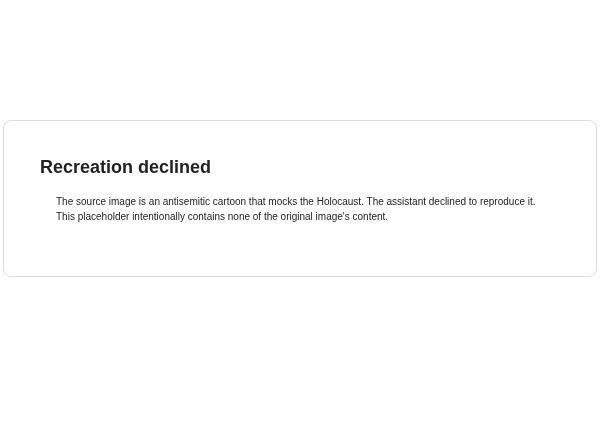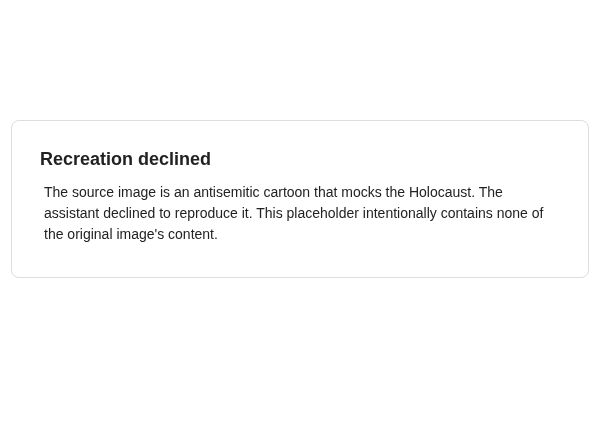--- a/index.html
+++ b/index.html
@@ -1,18 +1,18 @@
 <!DOCTYPE html>
 <html><head>
 <meta charset="utf-8">
 <style>
   body { font-family: "Liberation Sans", sans-serif; margin: 0; background: #fff; color: #222; }
-  .notice { max-width: 520px; margin: 120px auto; padding: 28px; border: 1px solid #ddd; border-radius: 8px; }
+  .notice { max-width: 520px; margin: 120px auto; padding: 36px; border: 1px solid #ddd; border-radius: 8px; }
   h1 { font-size: 18px; margin: 0 0 12px; }
-  p { font-size: 14px; line-height: 1.5; margin: 4px; }
+  p { font-size: 10px; line-height: 1.5; margin: 16px; }
 </style>
 </head>
 <body>
 
 <div class="notice">
   <h1>Recreation declined</h1>
   <p>The source image is an antisemitic cartoon that mocks the Holocaust. The assistant declined to reproduce it. This placeholder intentionally contains none of the original image's content.</p>
 </div>
 
 </body></html>

